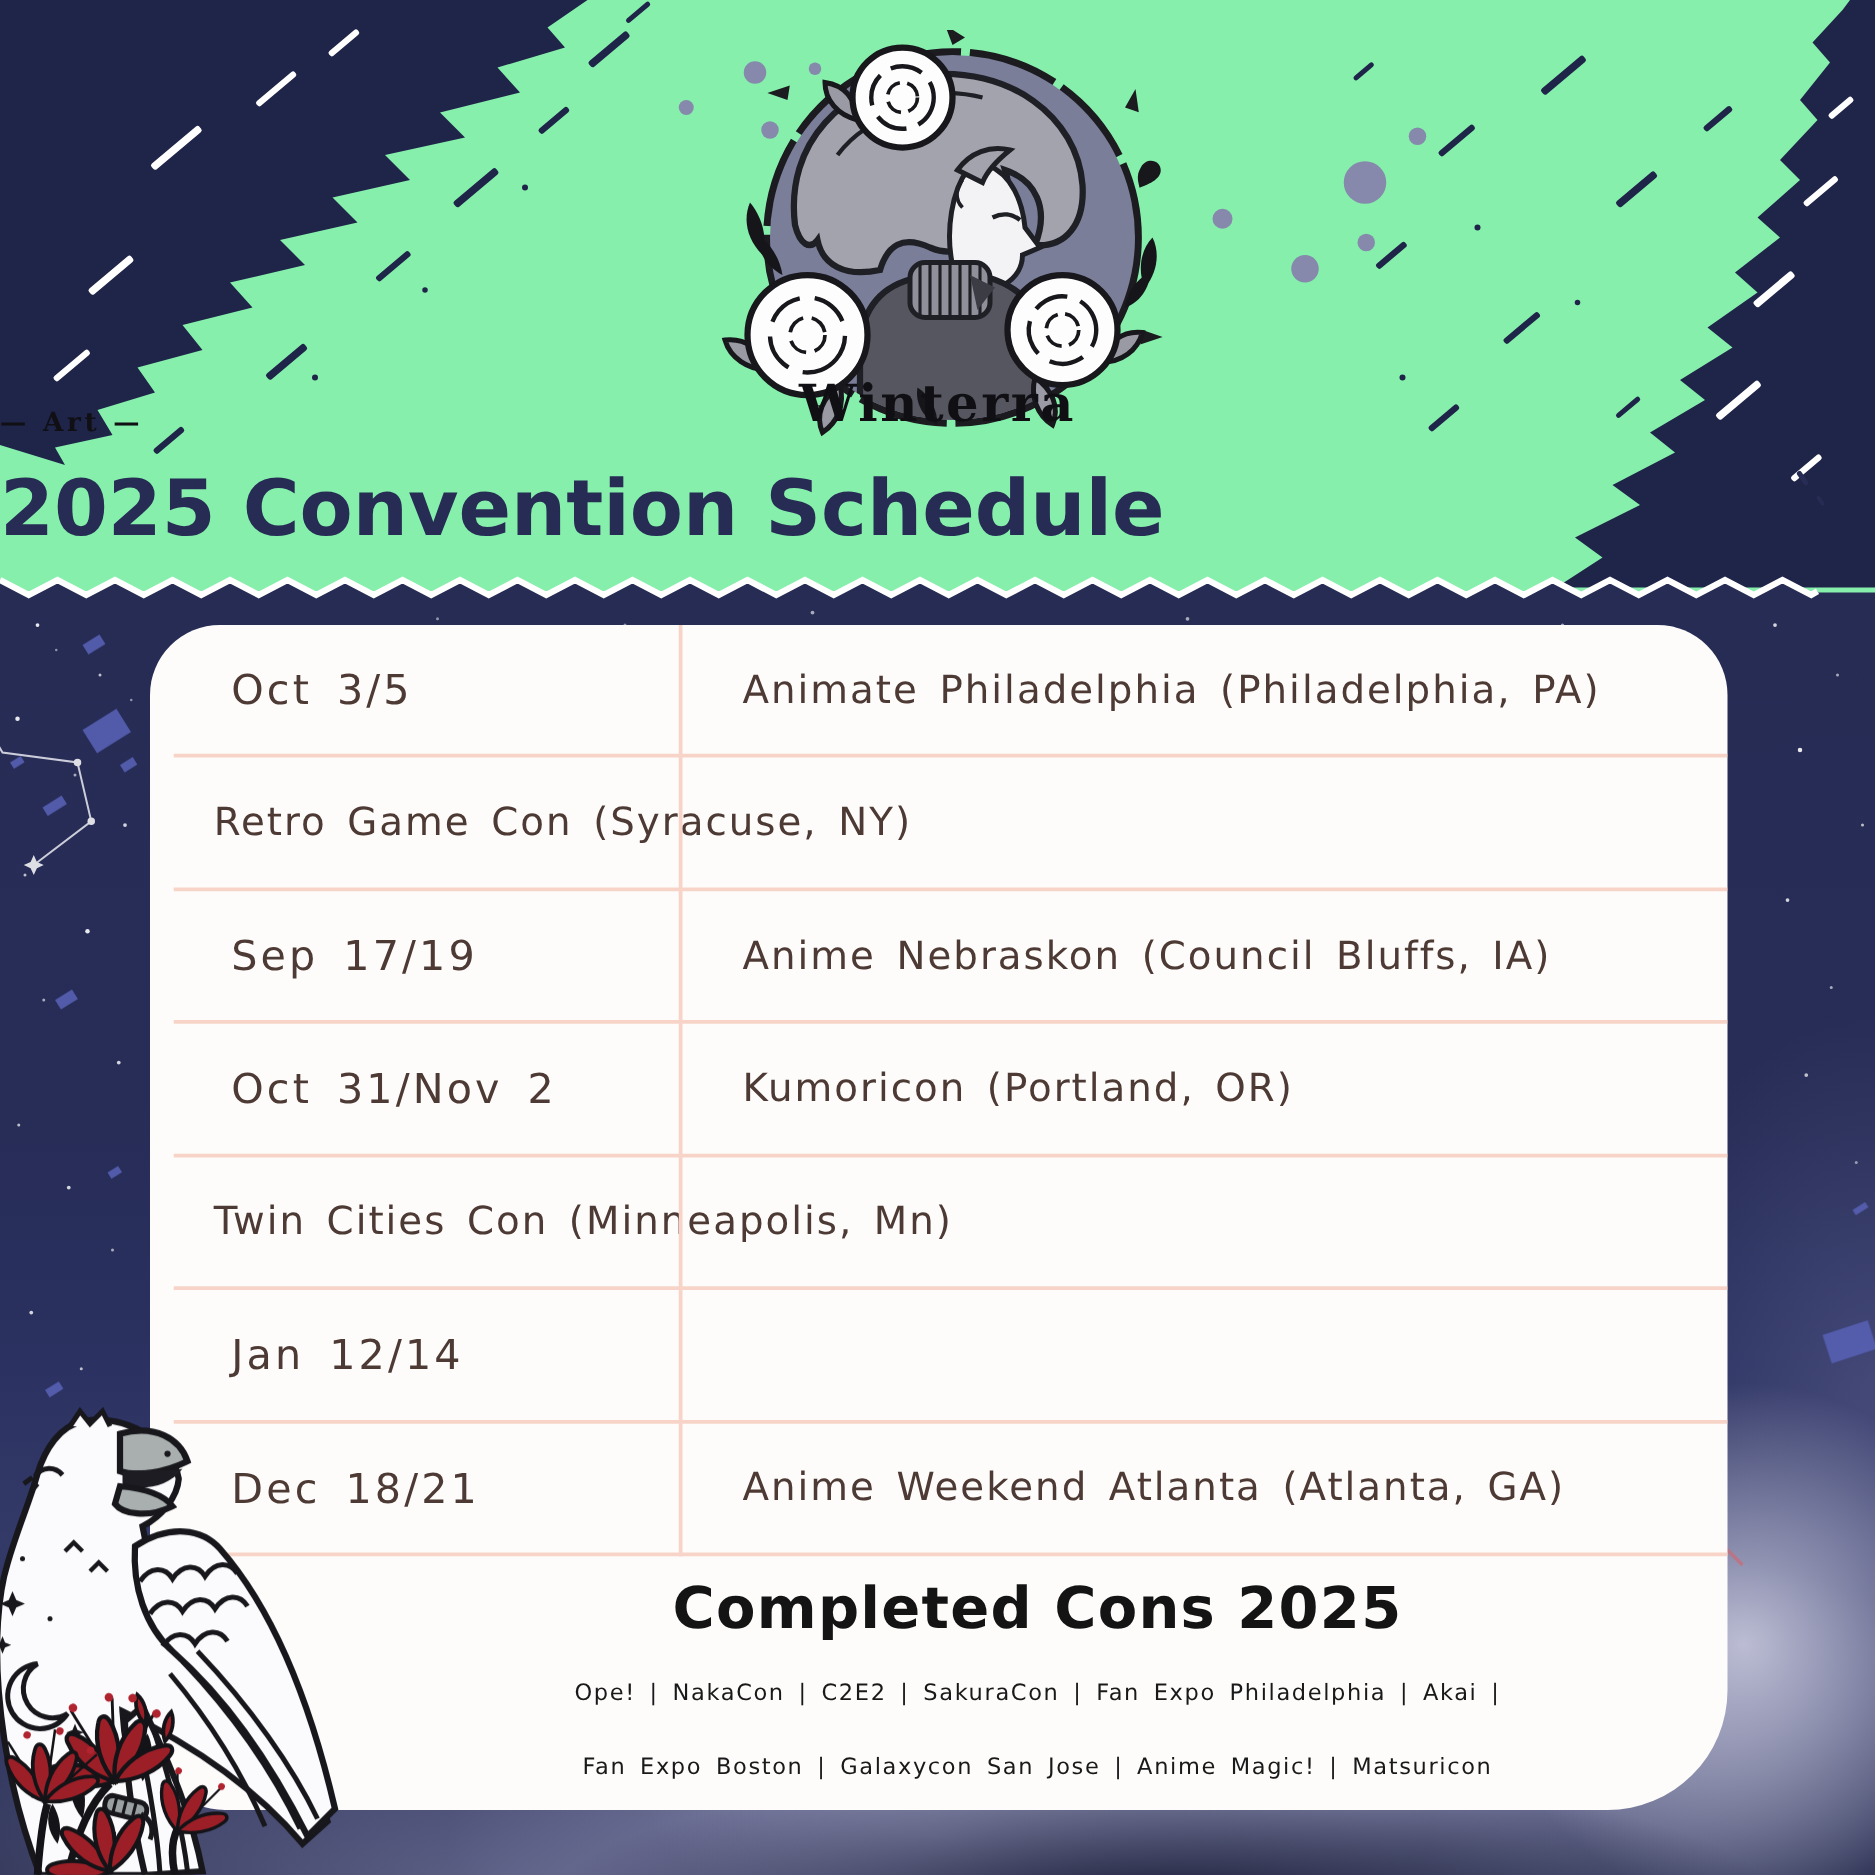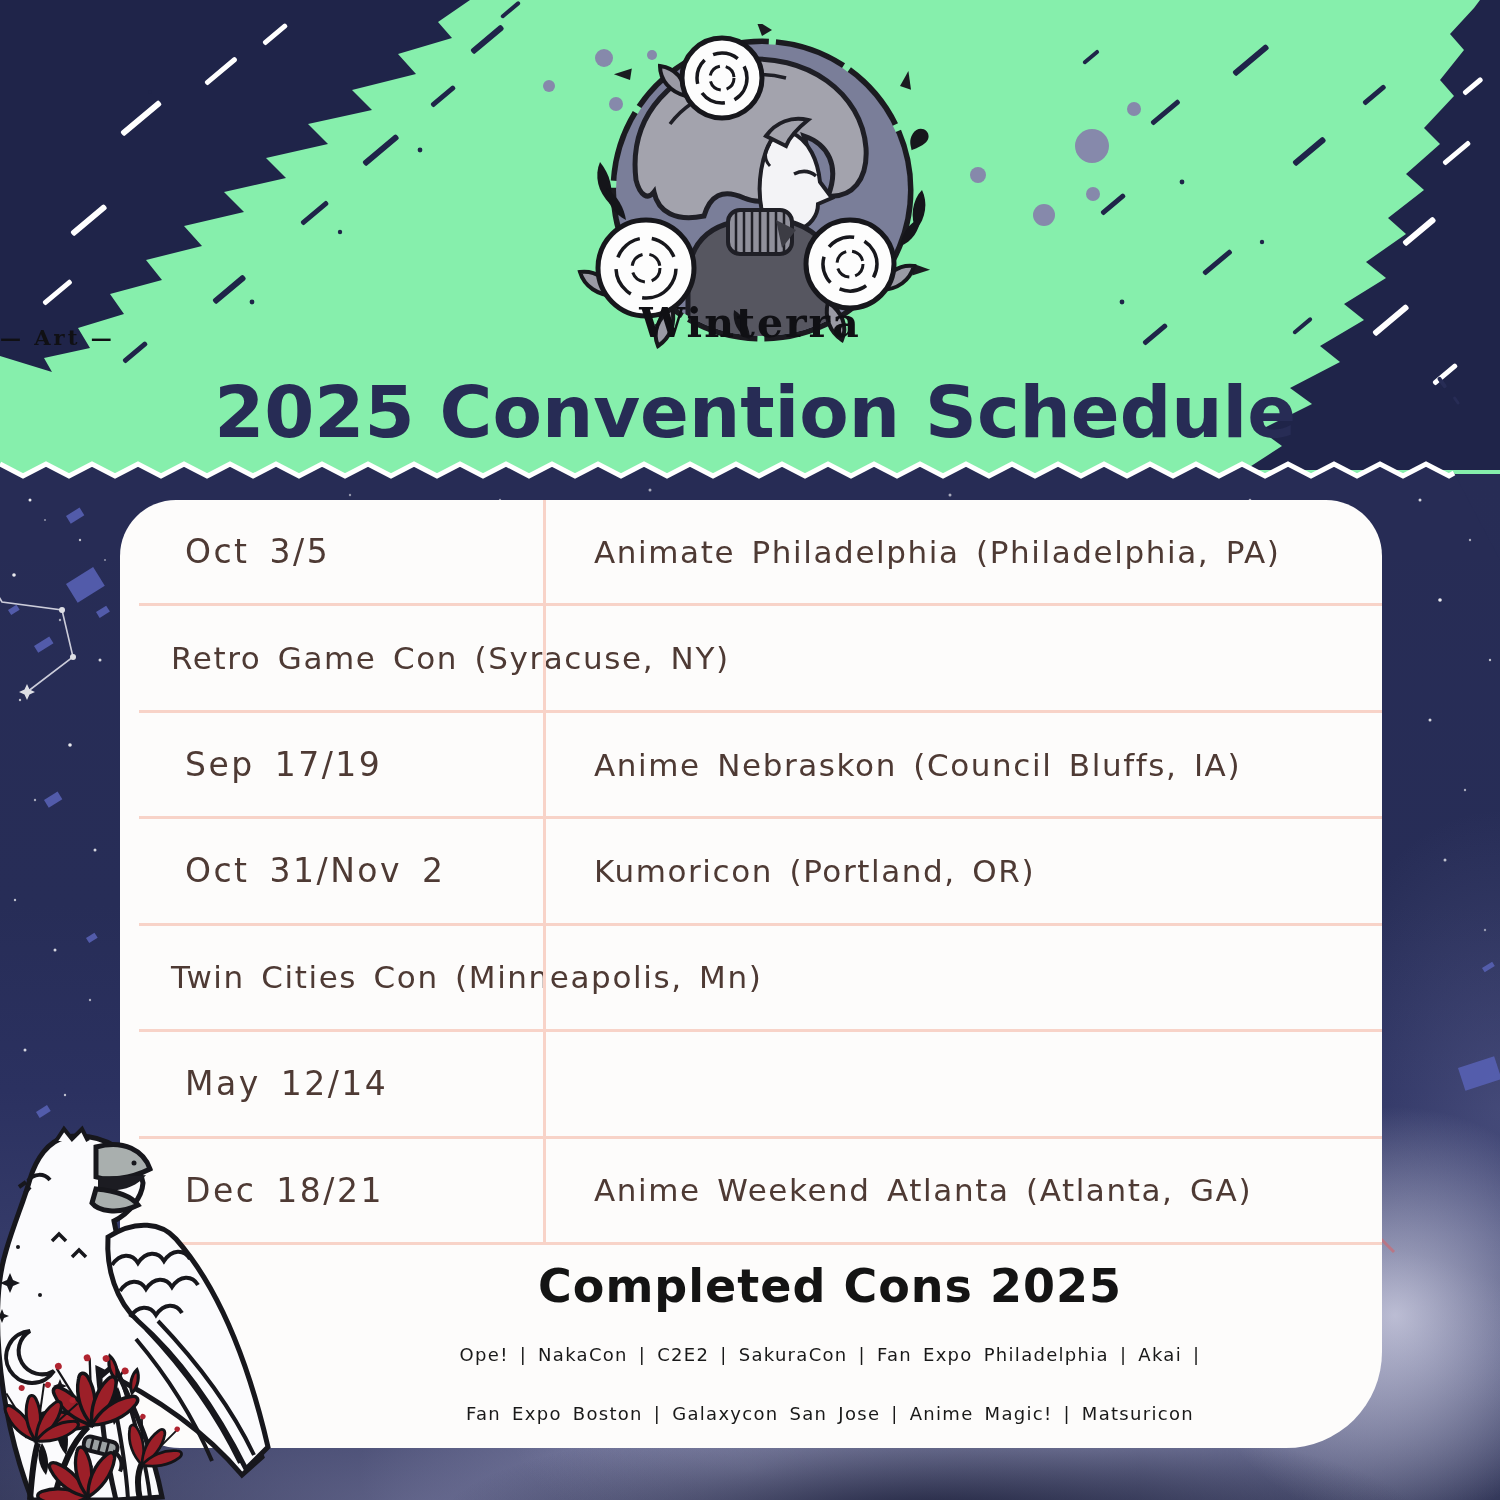--- a/index.html
+++ b/index.html
@@ -5,22 +5,22 @@
   html,body{margin:0;padding:0;background:#555;}
   .canvas{position:relative;width:1500px;height:1500px;background:#86efac;overflow:hidden;
           font-family:"DejaVu Sans",sans-serif;margin:0 auto;}
   
   .brand{position:absolute;top:299px;left:0;width:1500px;text-align:center;
          font-family:"DejaVu Serif",serif;font-weight:bold;font-size:41px;color:#101014;
          letter-spacing:2px;z-index:4;}
   .brand-sub{position:absolute;top:325px;left:0;width:1500px;text-align:left;
          font-family:"DejaVu Serif",serif;font-weight:bold;font-size:21px;color:#101014;
          letter-spacing:3px;z-index:4;}
-  .title{position:absolute;top:370px;left:0;width:1296px;text-align:right;
-         font-weight:bold;font-size:72px;color:#272c55;letter-spacing:0px;z-index:4;}
+  .title{position:absolute;top:370px;left:0;width:1296px;text-align:left;
+         font-weight:bold;font-size:62px;color:#272c55;letter-spacing:0px;z-index:4;}
   
   .body-bg{position:absolute;left:0;top:474px;width:1500px;height:1026px;z-index:0;
     background:
       radial-gradient(ellipse 700px 150px at 62% 102%, rgba(23,27,54,.95), rgba(23,27,54,0) 70%),
       radial-gradient(circle 290px at 93% 82%, rgba(226,226,242,.75), rgba(226,226,242,0) 72%),
       radial-gradient(ellipse 820px 290px at 72% 92%, rgba(160,162,198,.8), rgba(160,162,198,0) 70%),
       radial-gradient(ellipse 900px 300px at 28% 101%, rgba(128,130,170,.65), rgba(128,130,170,0) 72%),
       radial-gradient(ellipse 560px 210px at 50% 97%, rgba(178,180,212,.7), rgba(178,180,212,0) 70%),
       radial-gradient(ellipse 280px 430px at 100% 62%, rgba(122,126,172,.30), rgba(122,126,172,0) 70%),
       linear-gradient(180deg,#272c55 0%,#272d57 42%,#2b3160 60%,#343a68 74%,#2e3460 86%,#232849 100%);}
@@ -272,21 +272,21 @@
           <div class="cell event">Anime Nebraskon (Council Bluffs, IA)</div>
         </div>
         <div class="srow">
           <div class="cell date">Oct 31/Nov 2</div>
           <div class="cell event">Kumoricon (Portland, OR)</div>
         </div>
         <div class="srow">
           <div class="cell event">Twin Cities Con (Minneapolis, Mn)</div>
         </div>
         <div class="srow">
-          <div class="cell date">May 12/14</div>
+          <div class="cell date">Jan 12/14</div>
         </div>
         <div class="srow">
           <div class="cell date">Dec 18/21</div>
           <div class="cell event">Anime Weekend Atlanta (Atlanta, GA)</div>
         </div>
       </div>
     <div class="vline"></div>
     <div class="completed">
       <div class="completed-heading">Completed Cons 2025</div>
       <div class="completed-lines">

